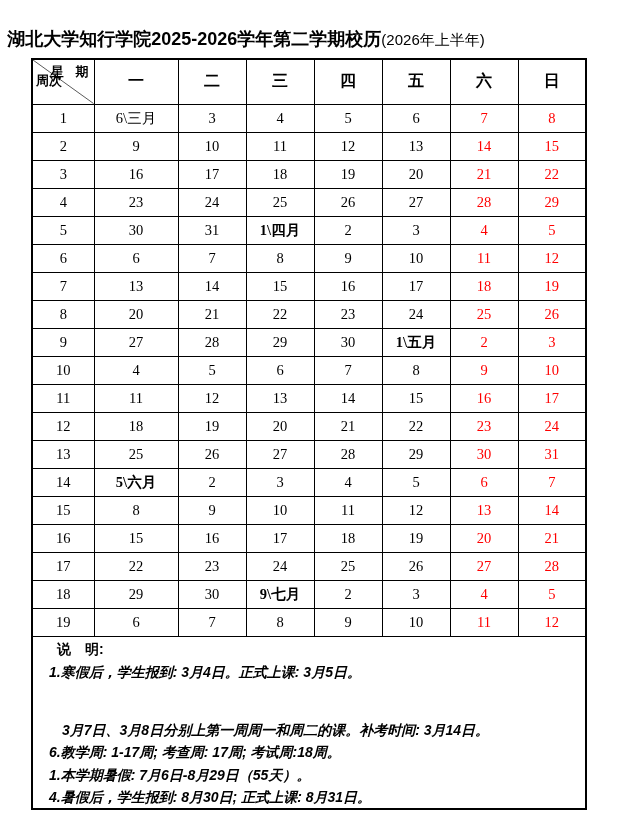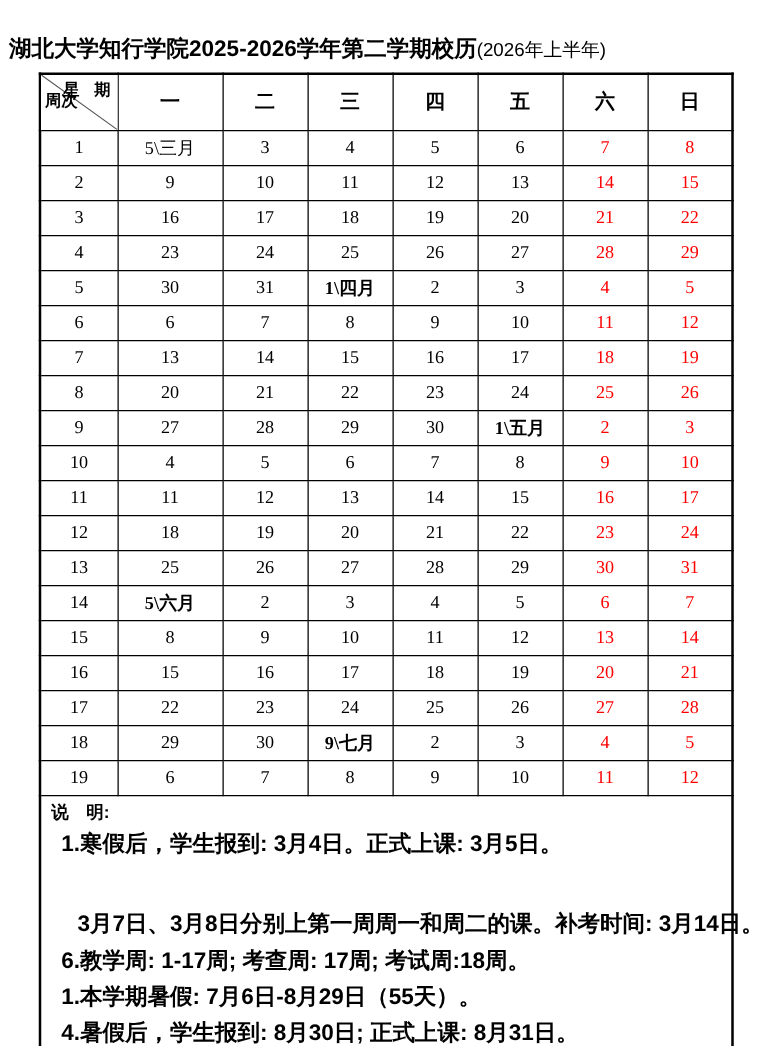--- a/index.html
+++ b/index.html
@@ -58,22 +58,22 @@
   td.red { color: var(--weekend-red, #f00); }
   td.boldcell { font-weight: bold; }
 
   
   .notes-cell {
     height: 101px; vertical-align: top; text-align: left;
     font-family: "Liberation Sans", "DejaVu Sans", sans-serif;
     font-weight: bold;
     padding: 3px 6px 0 4px;
   }
-  .notes-heading { font-size: 14px; margin: 1px 0 2px 4px; }
-  .note-line { font-size: 18px; line-height: 1.6; padding-left: 12px; white-space: nowrap; }
+  .notes-heading { font-size: 14px; margin: 1px 0 2px 20px; }
+  .note-line { font-size: 14px; line-height: 1.6; padding-left: 12px; white-space: nowrap; font-style: italic; }
   .note-line.cont { padding-left: 25px; margin-top: 36px; }
 </style>
 </head>
 <body>
 
 <div class="page">
 
   <div class="cal-title">
     <span>湖北大学知行学院2025-2026学年第二学期校历</span><span class="suffix">(2026年上半年)</span>
   </div>
@@ -103,21 +103,21 @@
         <th class="day-header">三</th>
         <th class="day-header">四</th>
         <th class="day-header">五</th>
         <th class="day-header">六</th>
         <th class="day-header">日</th>
       </tr>
     </thead>
     <tbody>
         <tr>
           <td class="wk">1</td>
-          <td>5\三月</td>
+          <td>6\三月</td>
           <td>3</td>
           <td>4</td>
           <td>5</td>
           <td>6</td>
           <td class="red">7</td>
           <td class="red">8</td>
         </tr>
         <tr>
           <td class="wk">2</td>
           <td>9</td>

